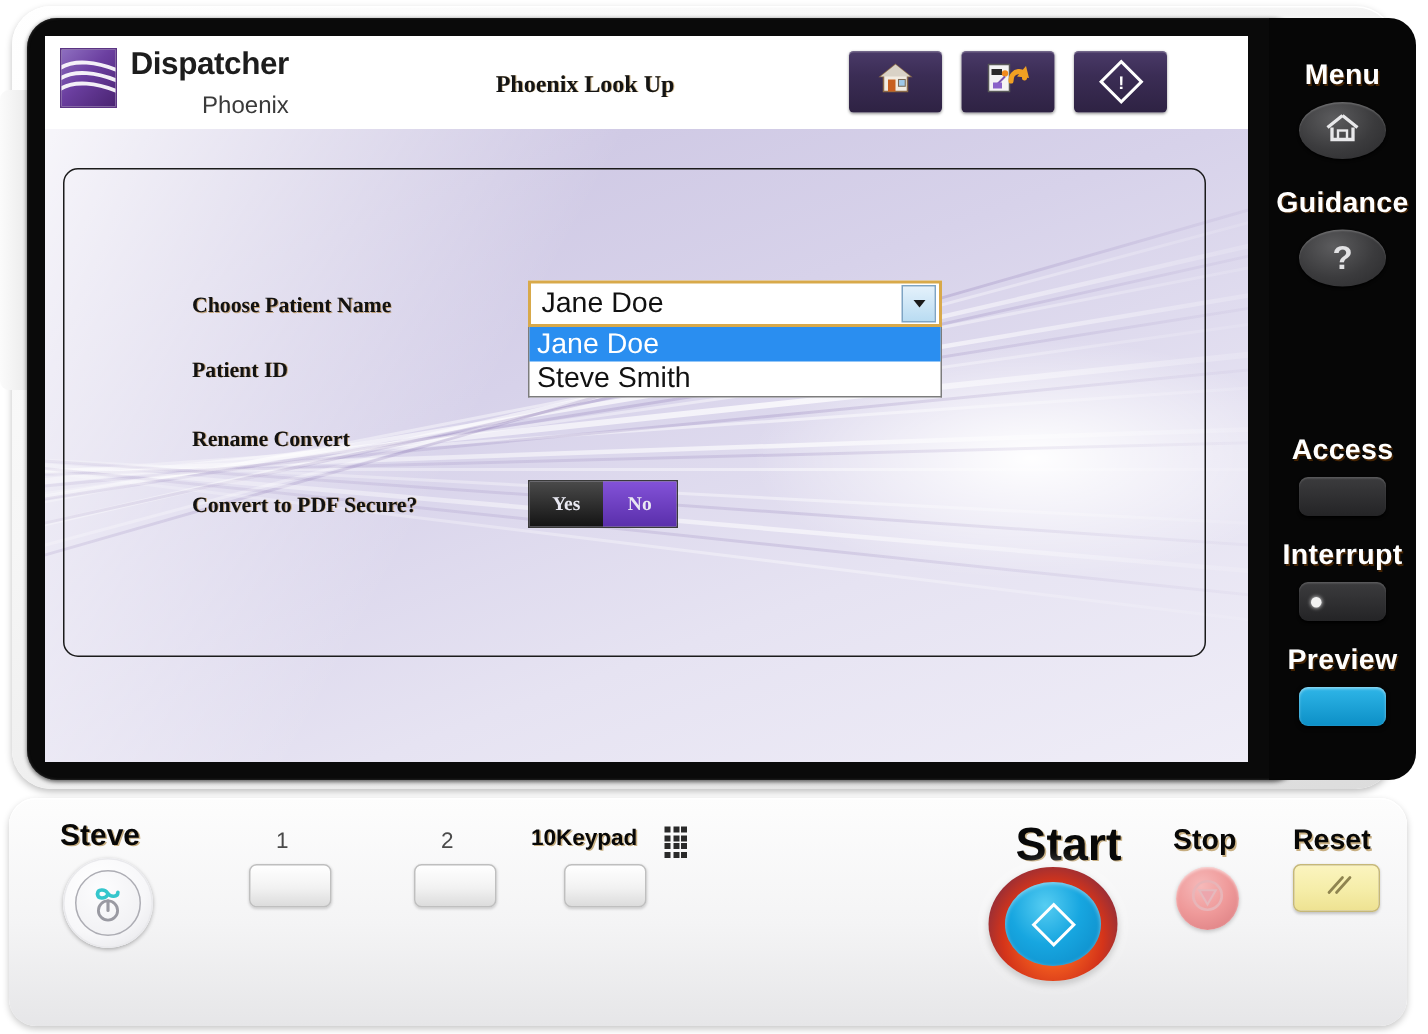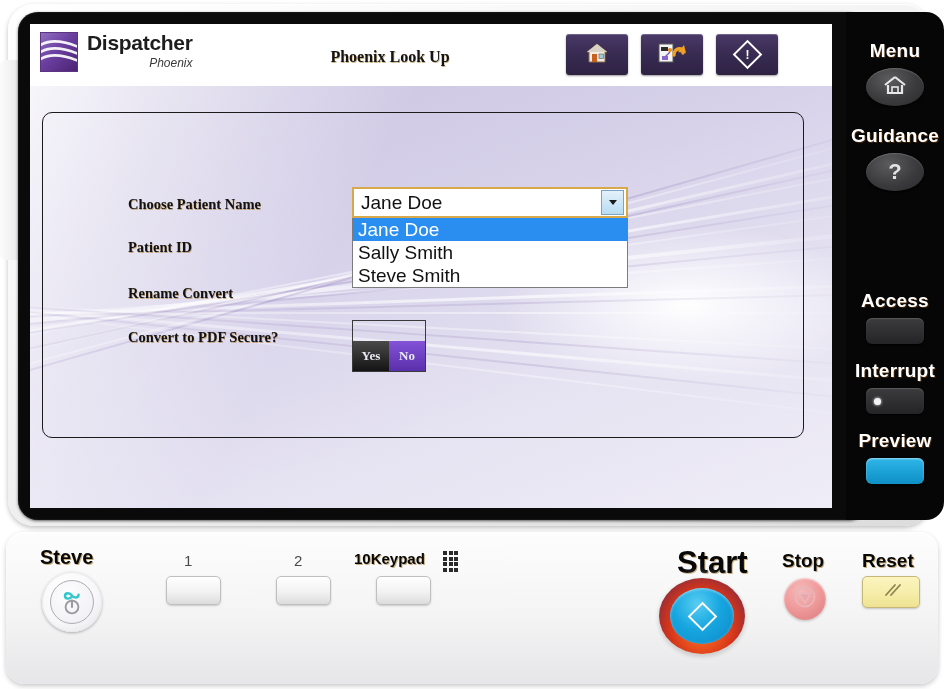--- a/index.html
+++ b/index.html
@@ -44,21 +44,21 @@
        background:#ffffff;overflow:hidden;}
 
   
   .app-header{position:absolute;left:0;top:0;width:758px;height:62px;background:#ffffff;}
   .logo-wrap{position:absolute;left:10px;top:8px;display:flex;align-items:flex-start;}
   .logo-mark{position:relative;width:36px;height:38px;
        background:linear-gradient(135deg,#8e6fc0 0%,#6b3fa0 45%,#4a2472 100%);
        border:1px solid #5b3483;}
   .logo-text{margin-left:9px;line-height:1;}
   .logo-title{font-size:21px;font-weight:bold;color:#1d1d1d;letter-spacing:-.3px;}
-  .logo-sub{font-size:12px;font-style:italic;color:#3a3a3a;text-align:right;margin-top:4px;}
+  .logo-sub{font-size:16px;color:#3a3a3a;text-align:right;margin-top:10px;}
   .app-title{position:absolute;left:210px;top:24px;width:300px;text-align:center;
        font-family:"Liberation Serif",serif;font-weight:bold;font-size:16px;color:#141414;
        text-shadow:.6px .6px 0 rgba(160,110,20,.5);}
   .hdr-btns{position:absolute;right:10px;top:10px;display:flex;gap:13px;}
   .hdr-btn{width:62px;height:41px;border-radius:3px;
        background:linear-gradient(180deg,#4a3a68 0%,#3b2d55 40%,#2e2243 100%);
        box-shadow:inset 0 1px 0 rgba(255,255,255,.22),0 1px 2px rgba(0,0,0,.4);
        display:flex;align-items:center;justify-content:center;}
 
   
@@ -88,22 +88,22 @@
   .arw{width:0;height:0;border-left:4.5px solid transparent;border-right:4.5px solid transparent;
        border-top:5.5px solid #1a1a1a;}
   .droplist{position:absolute;left:322px;top:132px;width:276px;
        border:1px solid #7c7c7c;border-top:none;background:#ffffff;box-sizing:border-box;}
   .dropitem{height:23px;line-height:23px;padding-left:5px;font-size:19px;color:#111;
        font-family:"Liberation Sans",sans-serif;white-space:nowrap;}
   .dropitem.sel{background:#2a8ef0;color:#ffffff;}
 
   
   .yn{position:absolute;left:322px;top:234px;display:flex;border:1px solid #3a3a3a;}
-  .yn-btn{width:36px;height:30px;display:flex;align-items:center;justify-content:center;
-       font-family:"Liberation Serif",serif;font-weight:bold;font-size:13px;color:#e9e9f2;margin-top:20px;}
+  .yn-btn{width:49px;height:30px;display:flex;align-items:center;justify-content:center;
+       font-family:"Liberation Serif",serif;font-weight:bold;font-size:13px;color:#e9e9f2;}
   .yn-btn.off{background:linear-gradient(180deg,#4a4a4a,#141414);}
   .yn-btn.on{background:linear-gradient(180deg,#8352d8,#5a2fab);}
 
   
   .ctrl-panel{position:absolute;left:6px;top:532px;width:932px;height:152px;
        border-radius:18px;
        background:linear-gradient(180deg,#fdfdfd 0%,#f4f4f5 55%,#e6e6e8 100%);
        box-shadow:0 2px 5px rgba(0,0,0,.22), inset 0 1px 0 #fff;}
   .ctrl-lbl{position:absolute;font-weight:bold;color:#080808;
        text-shadow:1px 1px 0 rgba(150,100,10,.5);white-space:nowrap;}
@@ -236,21 +236,20 @@
 
       <div class="combo">
         <div class="combo-val">Jane Doe</div>
         <div class="combo-arrow">
           <span class="arw"></span>
         </div>
       </div>
 
       <div class="droplist">
         <div class="dropitem sel">Jane Doe</div>
-        <div class="dropitem">Sally Smith</div>
         <div class="dropitem">Steve Smith</div>
       </div>
 
       <div class="yn">
         <div class="yn-btn off">Yes</div>
         <div class="yn-btn on">No</div>
       </div>
 
     </div>
   </div>

